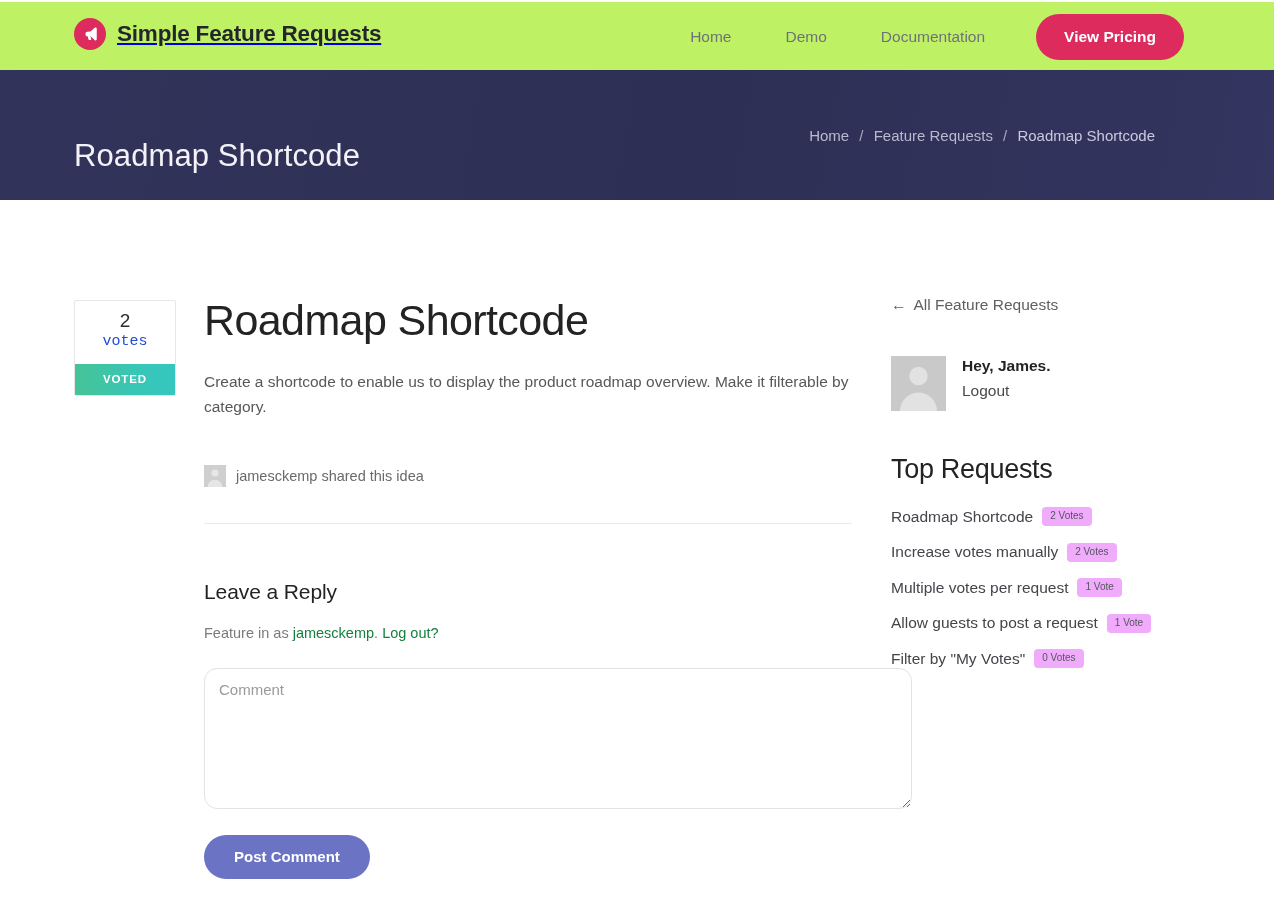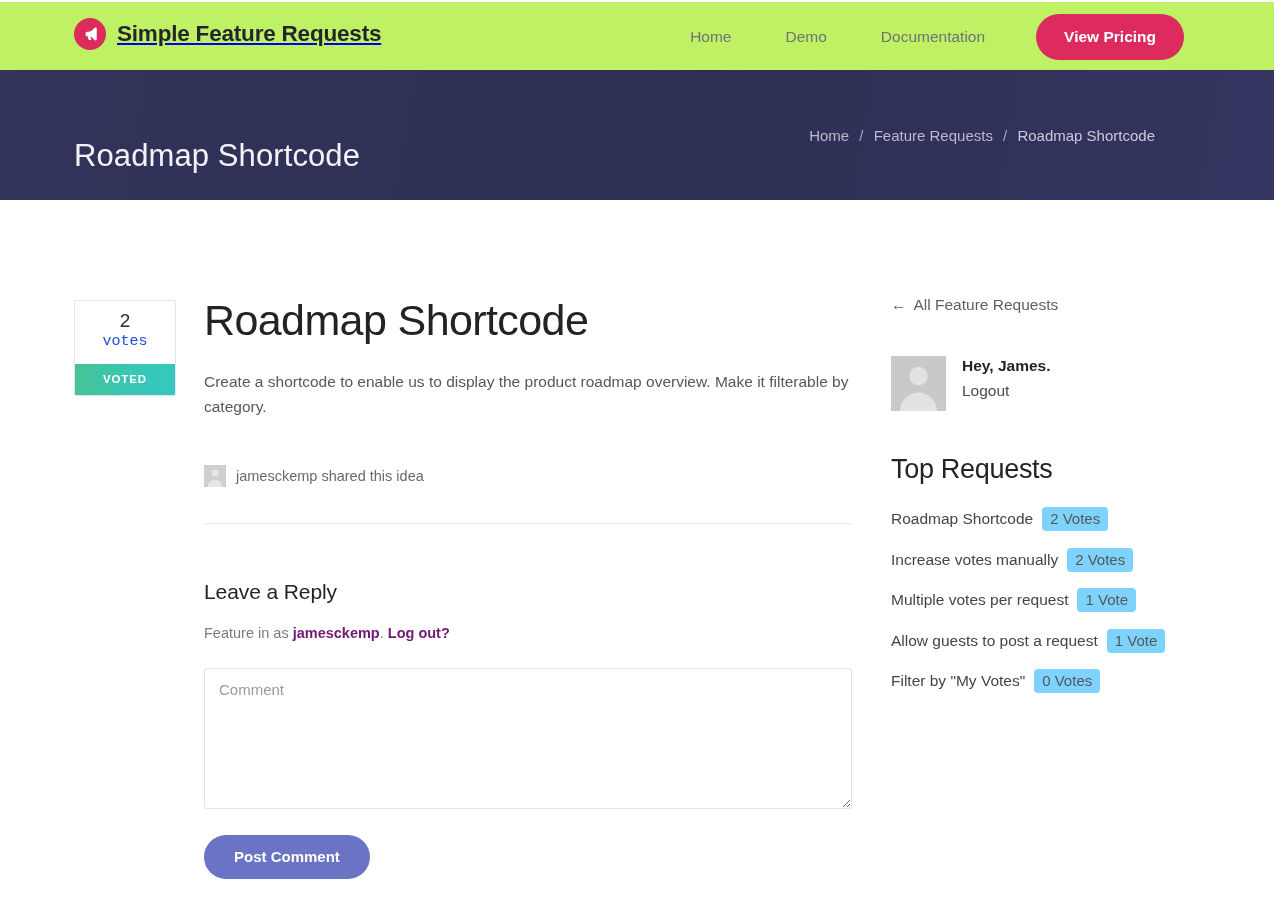--- a/index.html
+++ b/index.html
@@ -88,24 +88,24 @@
   .byline { margin-top: 46px; display: flex; align-items: center; gap: 10px; }
   .byline-text { font-size: 14.5px; color: #6a6a6a; }
   .avatar-sm { width: 22px; height: 22px; flex: none; display:block; }
   .divider {
     position: absolute; left: 204px; top: 323px; width: 648px; height: 1px; background: #e9e9ea;
   }
 
   .reply { position: absolute; left: 204px; top: 380px; width: 648px; }
   .reply-title { font-size: 21px; font-weight: 400; color: #232323; margin: 0; letter-spacing: -0.1px; }
   .logged-in { margin: 21px 0 0; font-size: 14.5px; color: #7b7b7b; }
-  .logged-in a { color: #701a75; text-decoration: none; font-weight: 700; }
+  .logged-in a { color: #15803d; text-decoration: none; font-weight: 400; }
   .comment-area {
-    display: block; width: 648px; height: 141px; margin-top: 27px;
-    border: 1px solid #e3e3e5; border-radius: 3px; background: #fff;
+    display: block; width: 708px; height: 141px; margin-top: 27px;
+    border: 1px solid #e3e3e5; border-radius: 13px; background: #fff;
     padding: 12px 14px; font-size: 15px; color: #333; resize: both;
     font-family: "Liberation Sans", sans-serif; outline: none;
   }
   .comment-area::placeholder { color: #9a9a9a; }
   .post-btn {
     margin-top: 26px; border: 0; background: #6b73c4; color: #fff;
     font-size: 15px; font-weight: 700; border-radius: 999px;
     padding: 0 30px; height: 44px; line-height: 44px; cursor: pointer;
     font-family: "Liberation Sans", sans-serif;
   }
@@ -116,21 +116,21 @@
   .back-link .arrow { margin-right: 7px; }
   .user-card { margin-top: 42px; display: flex; align-items: flex-start; gap: 16px; }
   .avatar-lg { width: 55px; height: 55px; flex: none; display: block; }
   .user-greet { font-size: 15.5px; font-weight: 700; color: #232323; line-height: 1.35; }
   .user-logout { font-size: 15.5px; color: #4a4a4a; line-height: 1.5; margin-top: 2px; display:block; text-decoration:none; }
   .top-title { margin: 43px 0 0; font-size: 27px; font-weight: 400; color: #232323; letter-spacing: -0.3px; }
   .top-list { list-style: none; margin: 22px 0 0; padding: 0; }
   .top-item { margin-bottom: 16.5px; display: flex; align-items: center; gap: 9px; }
   .top-item-link { font-size: 15.5px; color: #44454a; text-decoration: none; }
   .vote-badge {
-    font-size: 15px; color: #55565c; background: #7dd3fc;
+    font-size: 10px; color: #55565c; background: #f0abfc;
     border-radius: 4px; padding: 4px 8px 5px; white-space: nowrap; line-height: 1;
   }
 </style>
 </head>
 <body>
 
 <div class="page">
 
   <header class="site-header">
     <a class="brand" href="#">

